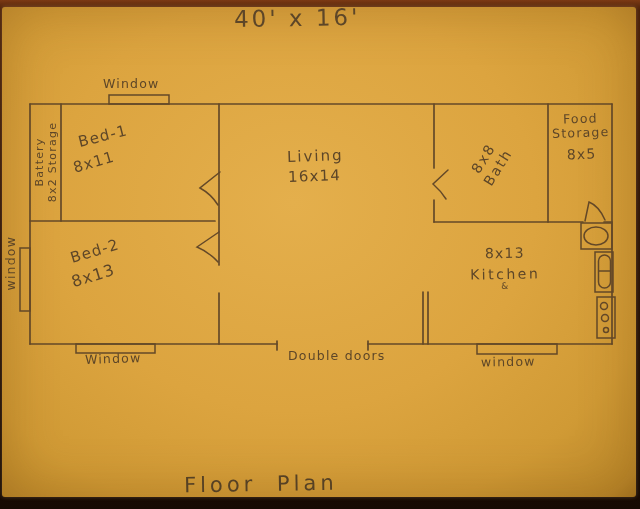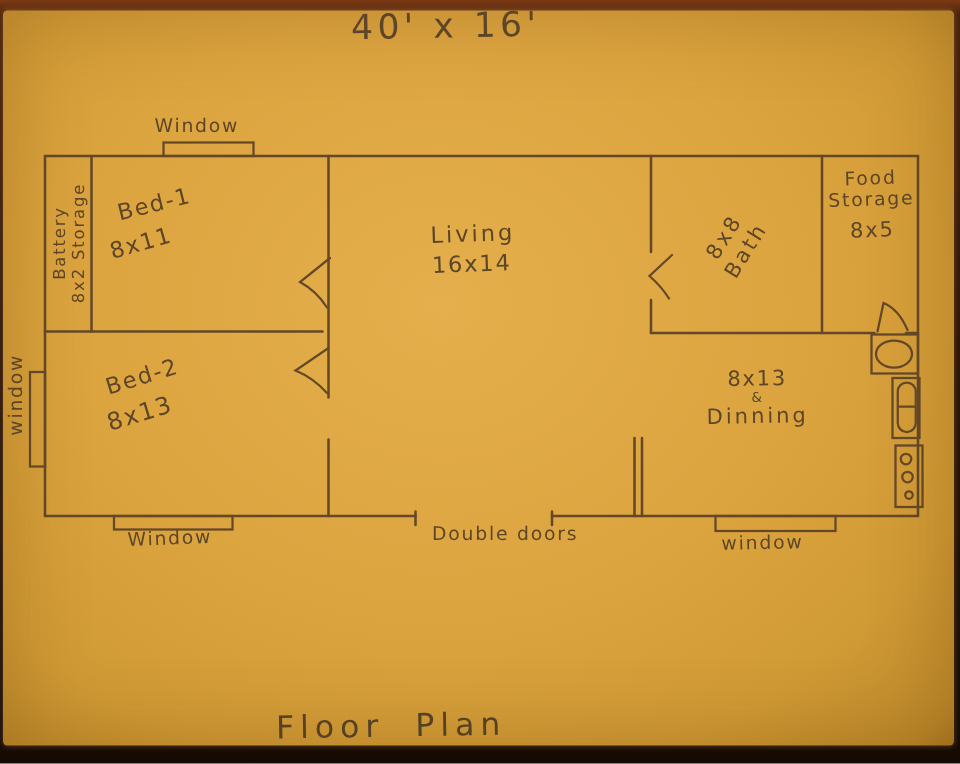--- a/index.html
+++ b/index.html
@@ -116,22 +116,22 @@
   </div>
 
   <div class="lbl center" style="left:550px;top:112px;width:62px;font-size:12.5px;transform:rotate(-2deg);">
     <div>Food</div>
     <div>Storage</div>
     <div style="font-size:14px;margin-top:5px;">8x5</div>
   </div>
 
   <div class="lbl center" style="left:462px;top:245px;width:86px;font-size:14px;line-height:1.25;transform:rotate(-1deg);">
     <div>8x13</div>
+    <div style="letter-spacing:2.5px;margin-top:3px;">Kitchen</div>
     <div style="font-size:9px;line-height:7px;">&amp;</div>
-    <div style="letter-spacing:2px;">Dinning</div>
   </div>
 
   <div class="lbl small" style="left:85px;top:352px;transform:rotate(-2deg);">Window</div>
 
   <div class="lbl small" style="left:288px;top:349px;">Double doors</div>
 
   <div class="lbl small" style="left:481px;top:355px;transform:rotate(-1deg);">window</div>
 
   <div class="lbl caption" style="left:184px;top:472px;transform:rotate(-1deg);">Floor Plan</div>
 </div>

